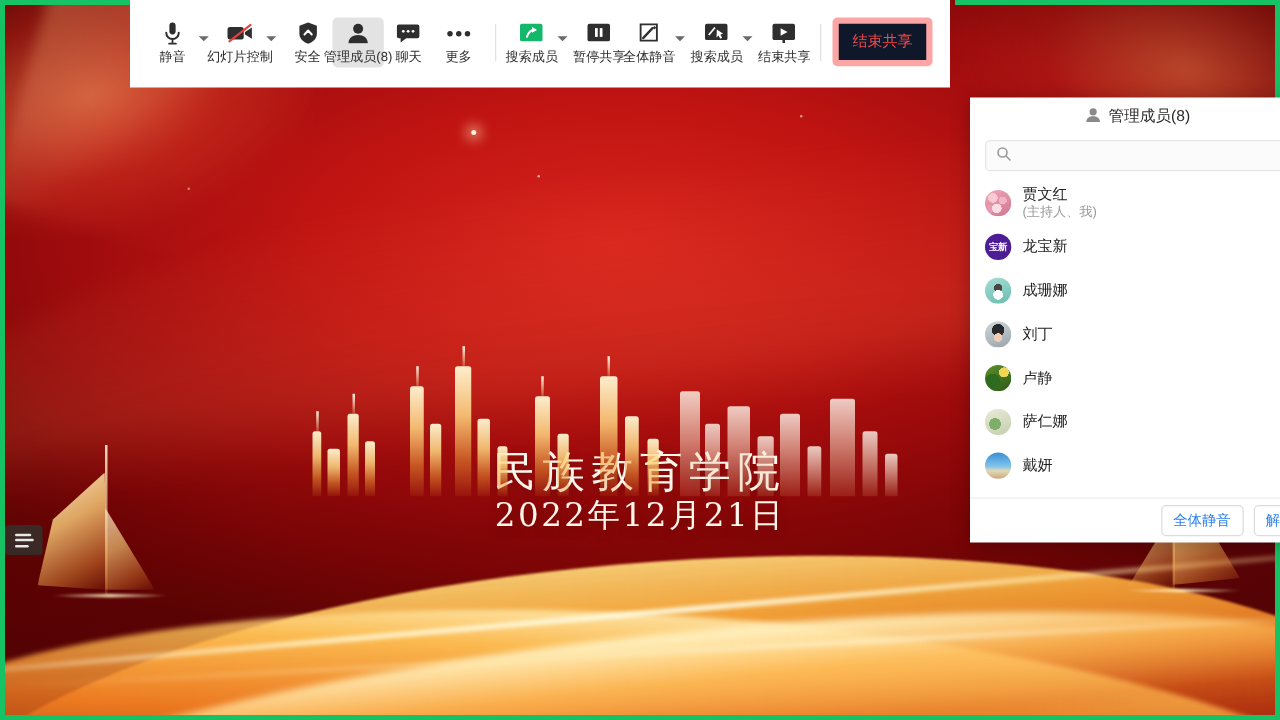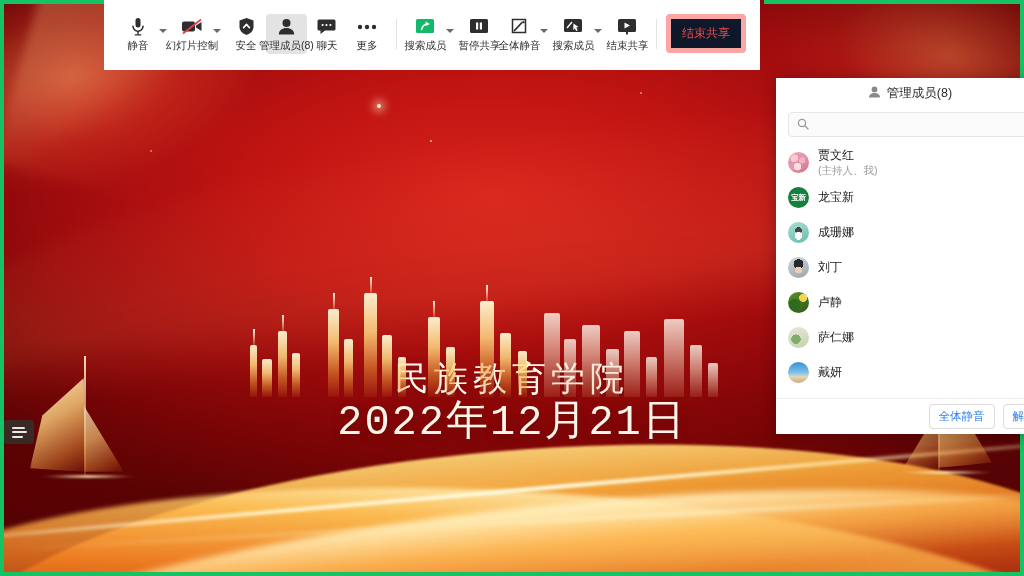--- a/index.html
+++ b/index.html
@@ -136,21 +136,21 @@
     white-space:nowrap;
   }
   .slide-sub{
     position:absolute; left:0; right:0; top:358px;
     text-align:center;
     font-family:"DejaVu Serif","Liberation Serif",serif;
     color:#fdf4ea;
     text-shadow:0 2px 8px rgba(90,10,0,.7);
   }
   .slide-sub .l1{ font-size:34px; letter-spacing:5px; line-height:1.18; }
-  .slide-sub .l2{ font-size:42px; letter-spacing:2px; line-height:1.22;font-family:Liberation Mono, monospace; }
+  .slide-sub .l2{ font-size:26px; letter-spacing:2px; line-height:1.22; }
 
   
   .share-frame{ position:absolute; inset:0; pointer-events:none; z-index:40; }
   .share-frame i{ position:absolute; background:#16c264; display:block; }
   .sf-l{ left:0; top:0; bottom:0; width:4px; }
   .sf-b{ left:0; right:0; bottom:0; height:4px; }
   .sf-r{ right:0; top:0; bottom:0; width:4px; }
   .sf-t1{ left:0; top:0; width:104px; height:4px; }
   .sf-t2{ right:0; top:0; width:260px; height:4px; }
 
@@ -244,21 +244,21 @@
     display:flex; align-items:center; justify-content:center;
     font-size:7.5px; color:#fff; font-weight:bold; letter-spacing:-.3px;
     background:#ccc;
   }
   .av-blossom{ background:
       radial-gradient(circle at 30% 30%, #f9c9d4 0 18%, rgba(0,0,0,0) 19%),
       radial-gradient(circle at 68% 40%, #f4b3c4 0 16%, rgba(0,0,0,0) 17%),
       radial-gradient(circle at 45% 70%, #fadde5 0 20%, rgba(0,0,0,0) 21%),
       radial-gradient(circle at 20% 72%, #e79aae 0 14%, rgba(0,0,0,0) 15%),
       linear-gradient(150deg,#efa9ba,#d2758d); }
-  .av-blue{ background:#15803d; }
+  .av-blue{ background:#4c1d95; }
   .av-teal{ background:
       radial-gradient(circle at 50% 66%, #ffffff 0 22%, rgba(0,0,0,0) 23%),
       radial-gradient(circle at 50% 40%, #4a4540 0 20%, rgba(0,0,0,0) 21%),
       linear-gradient(160deg,#a8ddd4,#69bdb0); }
   .av-dark{ background:
       radial-gradient(circle at 50% 62%, #f0cdb2 0 20%, rgba(0,0,0,0) 21%),
       radial-gradient(circle at 50% 34%, #26282c 0 28%, rgba(0,0,0,0) 29%),
       linear-gradient(160deg,#cfd6da,#9aa5ab); }
   .av-leaf{ background:
       radial-gradient(circle at 72% 28%, #f2d653 0 18%, rgba(0,0,0,0) 19%),

